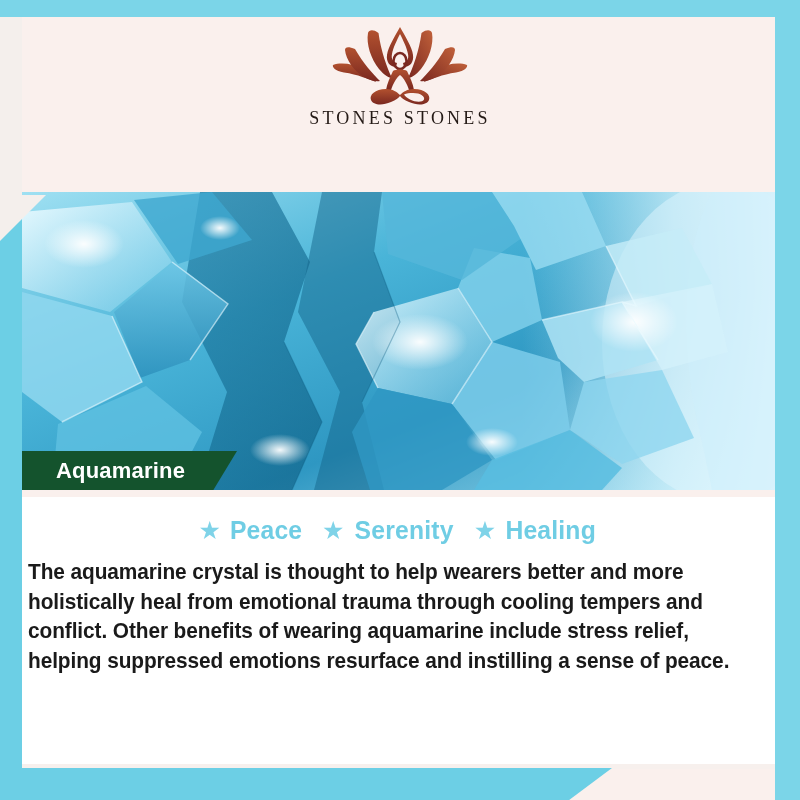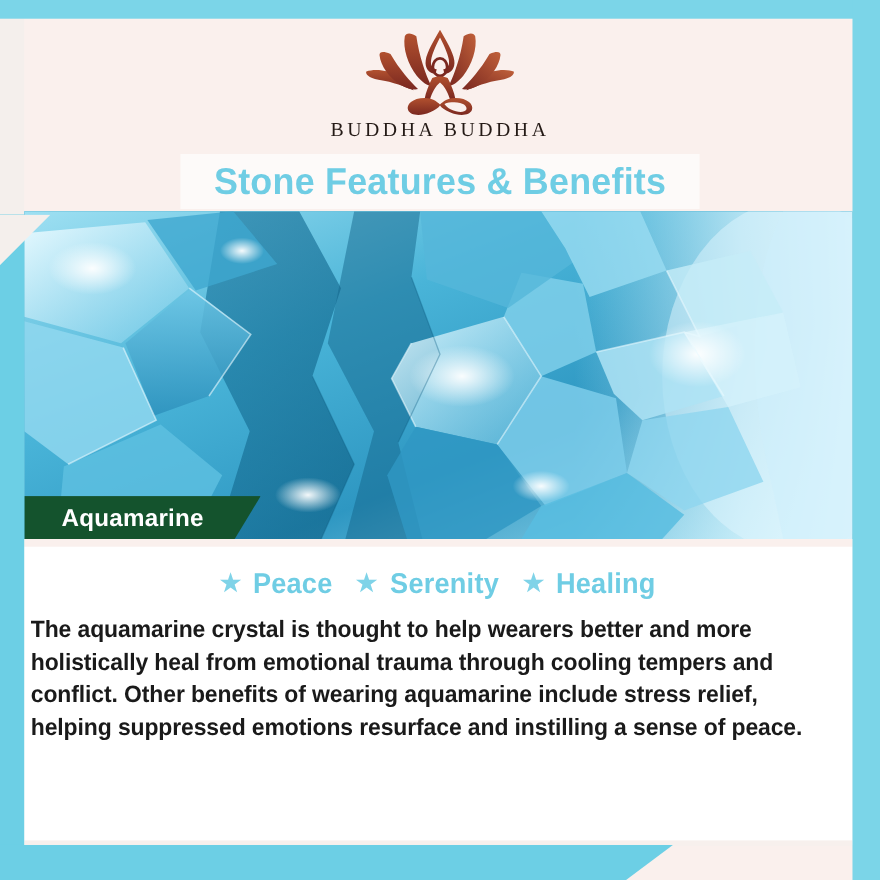--- a/index.html
+++ b/index.html
@@ -256,26 +256,23 @@
 
         <ellipse cx="136" cy="72" rx="13" ry="16" fill="none" stroke="#7a2820" stroke-width="5"></ellipse>
 
         <path d="M122,92 C116,104 110,118 108,130 L118,130 C122,118 128,106 136,100 C144,106 150,118 154,130 L164,130 C162,118 156,104 150,92 C145,88 127,88 122,92 Z" fill="url(#petalGrad)"></path>
 
         <path d="M108,128 C86,128 74,140 78,150 C82,160 100,162 118,154 C128,150 133,146 136,142 C139,146 144,150 154,154 C172,162 190,160 194,150 C198,140 186,128 164,128 C150,128 142,134 136,140 C130,134 122,128 108,128 Z
                  M110,136 C94,136 86,143 88,149 C91,155 104,155 116,149 C122,146 126,142 128,139 C123,136 117,136 110,136 Z
                  M162,136 C178,136 186,143 184,149 C181,155 168,155 156,149 C150,146 146,142 144,139 C149,136 155,136 162,136 Z" fill="url(#petalGrad)"></path>
       </svg>
     </span>
-    <div class="brand-name">BUDDHA BUDDHA</div>
+    <div class="brand-name">STONES STONES</div>
   </div>
 
-  <div class="title-banner">
-    <div class="title-text">Stone Features &amp; Benefits</div>
-  </div>
 
   <div class="photo">
     <svg viewBox="0 0 753 298" preserveAspectRatio="none" xmlns="http://www.w3.org/2000/svg">
       <defs>
         <linearGradient id="bgA" x1="0" y1="0" x2="1" y2="1">
           <stop offset="0%" stop-color="#9fe0f2"></stop>
           <stop offset="35%" stop-color="#49b4d8"></stop>
           <stop offset="65%" stop-color="#2e97c2"></stop>
           <stop offset="100%" stop-color="#a7e2f3"></stop>
         </linearGradient>

